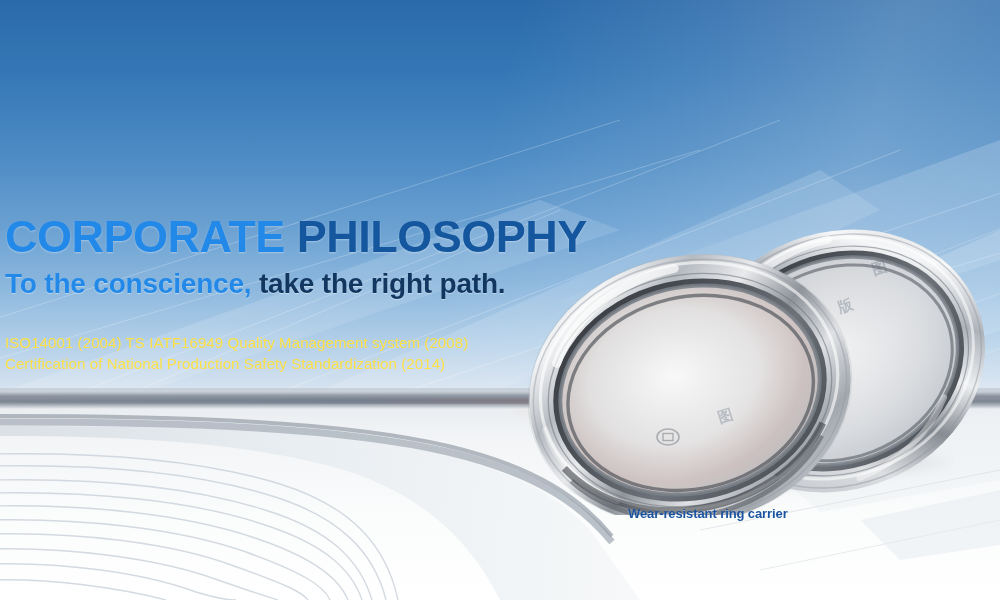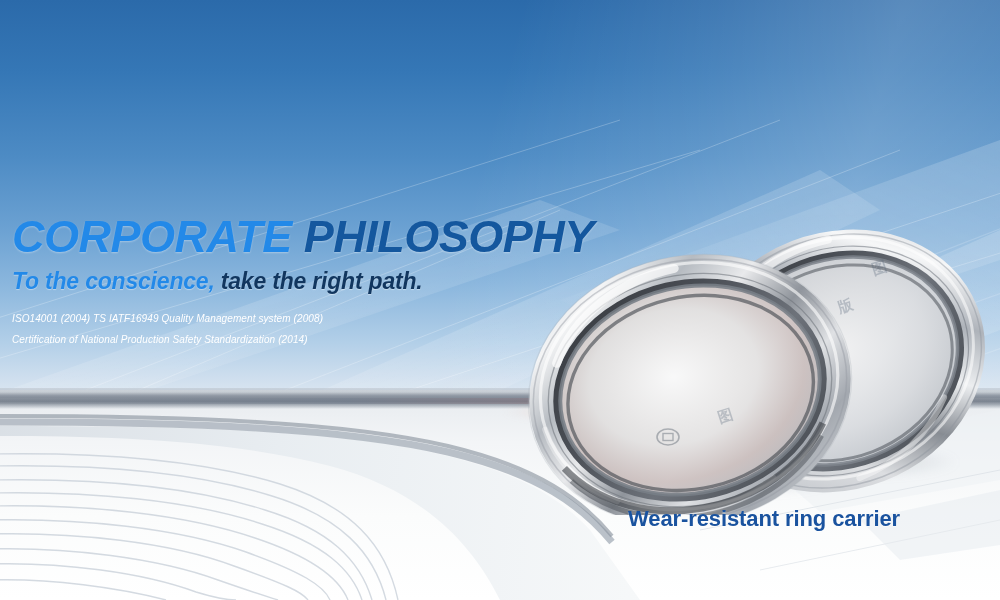--- a/index.html
+++ b/index.html
@@ -70,59 +70,59 @@
   .flare{
     position:absolute;left:430px;top:385px;width:470px;height:55px;
     background:radial-gradient(ellipse 250px 18px at 55% 50%,
         rgba(224,150,130,.55) 0%,
         rgba(226,170,150,.28) 40%,
         rgba(230,200,190,0) 75%);
     filter:blur(3px);
   }
 
   
-  .copy{position:absolute;left:12px;top:214px;width:620px;font-style:italic;}
+  .copy{position:absolute;left:5px;top:214px;width:620px;}
 
   .title{
     font-size:45px;
     font-weight:bold;
     letter-spacing:-0.5px;
     line-height:1.0;
     margin:0 0 11px 0;
     white-space:nowrap;
     text-shadow:0 1px 2px rgba(255,255,255,.35);
   }
   .title .t1{color:#2389e8;}
   .title .t2{color:#14579e;}
 
   .subtitle{
-    font-size:23px;
+    font-size:28px;
     font-weight:bold;
     line-height:1.0;
-    margin:0 0 15px 0;
+    margin:0 0 34px 0;
     white-space:nowrap;
     letter-spacing:-0.2px;
     text-shadow:0 1px 1px rgba(255,255,255,.4);
   }
   .subtitle .s1{color:#2389e8;}
   .subtitle .s2{color:#11365f;}
 
   .certs{margin:0;padding:0;list-style:none;}
   .certs li{
-    font-size:10px;
-    color:#ffffff;
+    font-size:15px;
+    color:#fde047;
     line-height:21px;
     white-space:nowrap;
     letter-spacing:.1px;
   }
 
   
   .caption{
     position:absolute;left:628px;top:506px;
-    font-size:22px;font-weight:bold;
+    font-size:13px;font-weight:bold;
     color:#1a539f;
     letter-spacing:-0.1px;
     white-space:nowrap;
     text-shadow:0 1px 1px rgba(255,255,255,.6);
   }
 
   
   .rings{position:absolute;left:520px;top:225px;width:480px;height:290px;}
   .rings svg{display:block;}
 

